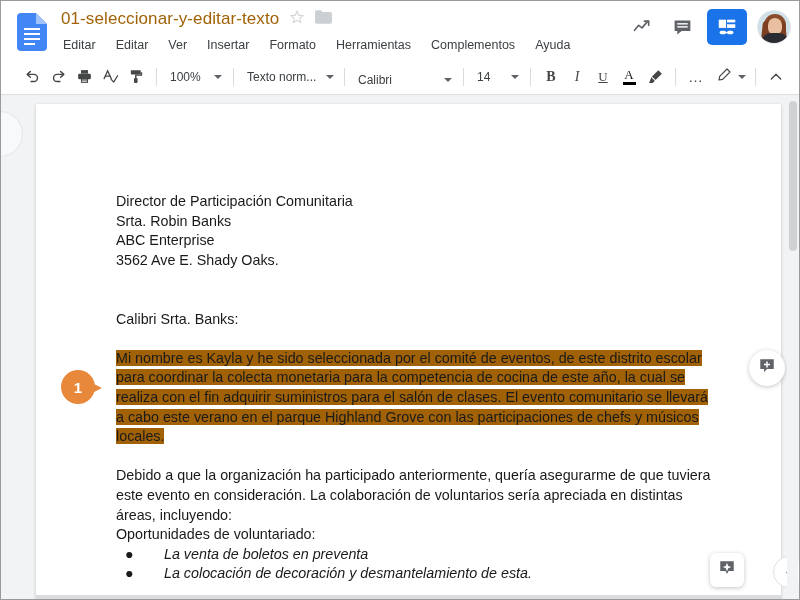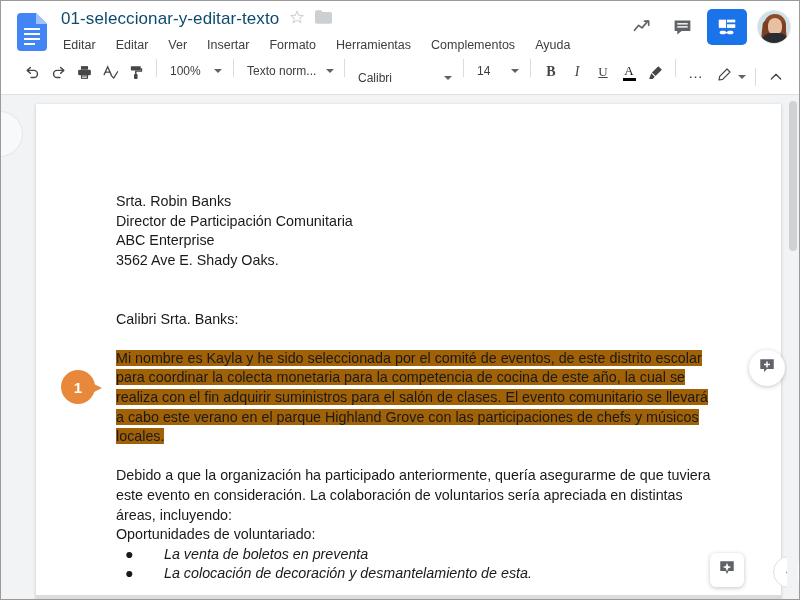--- a/index.html
+++ b/index.html
@@ -24,21 +24,21 @@
   }
   .doc-icon {
     position: absolute; left: 16px; top: 12px;
     width: 30px; height: 38px;
   }
   .title-row {
     position: absolute; left: 60px; top: 8px;
     display: flex; align-items: center; gap: 10px;
   }
   .doc-title {
-    font-size: 17px; color: #0c4a6e; letter-spacing: .1px;
+    font-size: 17px; color: #a16207; letter-spacing: .1px;
     white-space: nowrap;
   }
   .star-icon, .folder-icon { opacity: .85; }
   .menu-row {
     position: absolute; left: 60px; top: 36px;
     display: flex; align-items: center; gap: 16px;
   }
   .menu-item {
     font-size: 12.5px; color: #3c4043; white-space: nowrap;
     padding: 1px 2px; border-radius: 3px; cursor: default;
@@ -78,21 +78,21 @@
   }
   .av-body {
     position: absolute; left: 3px; bottom: 0; width: 28px; height: 10px;
     border-radius: 10px 10px 0 0; background: #2b2b33;
   }
 
   
   .toolbar {
     position: absolute; left: 0; top: 58px; width: 800px; height: 36px;
     background: #ffffff; border-bottom: 1px solid #e0e0e0;
-    display: flex; padding-left: 18px;
+    display: flex; align-items: center; padding-left: 18px;
   }
   .tb-btn {
     width: 26px; height: 26px; display: flex;
     align-items: center; justify-content: center;
     color: #444746; font-size: 14px; border-radius: 3px;
     flex: 0 0 auto;
   }
   .tb-sep {
     width: 1px; height: 18px; background: #dadce0; margin: 0 7px;
     flex: 0 0 auto;
@@ -390,22 +390,22 @@
     </div>
   </div>
 
   <div class="docarea">
 
     <div class="outline-circle"></div>
 
     <div class="page">
       <div class="doc-body">
 
+        <div class="blk">Director de Participación Comunitaria</div>
         <div class="blk">Srta. Robin Banks</div>
-        <div class="blk">Director de Participación Comunitaria</div>
         <div class="blk">ABC Enterprise</div>
         <div class="blk">3562 Ave E. Shady Oaks.</div>
 
         <div class="gap"></div>
         <div class="gap"></div>
 
         <div class="blk">Calibri Srta. Banks:</div>
 
         <div class="gap"></div>
 

